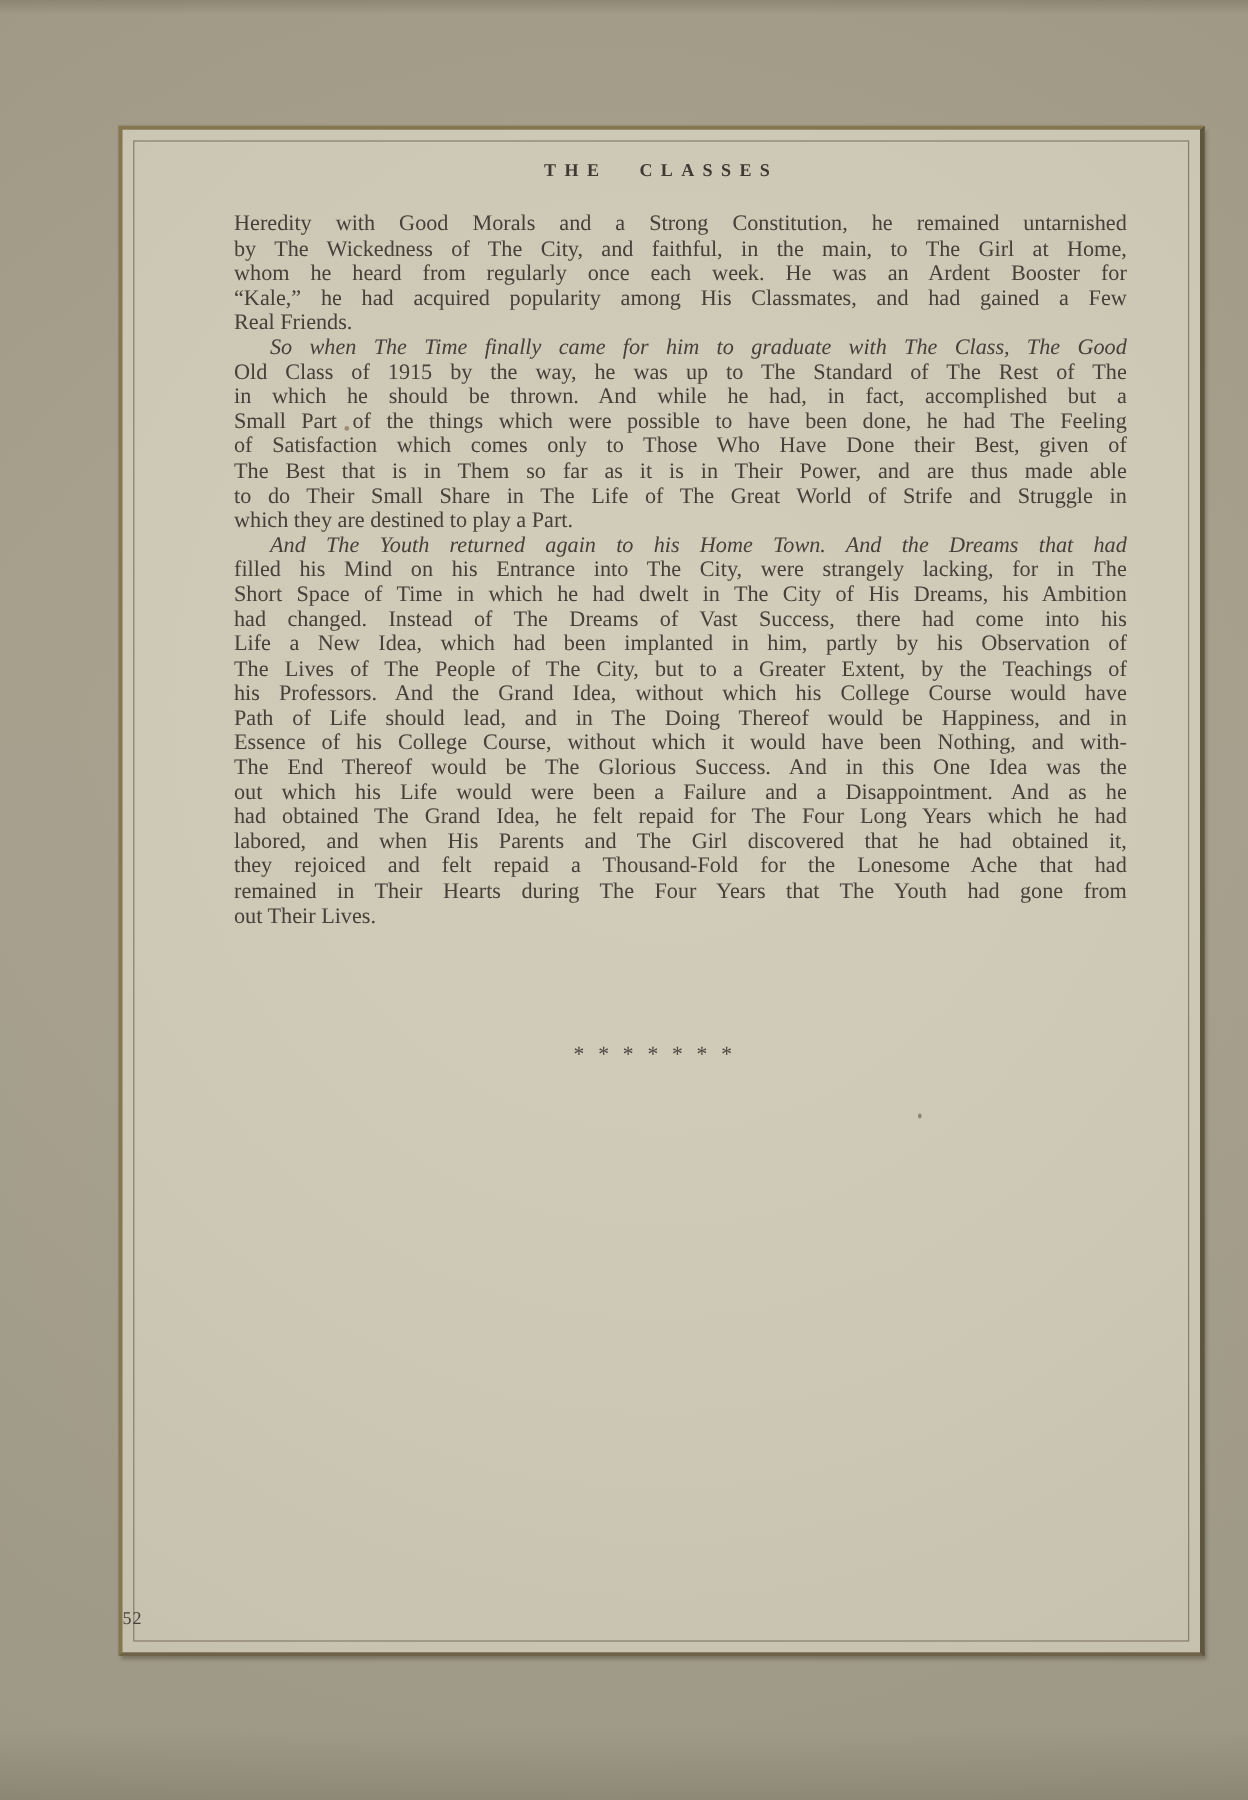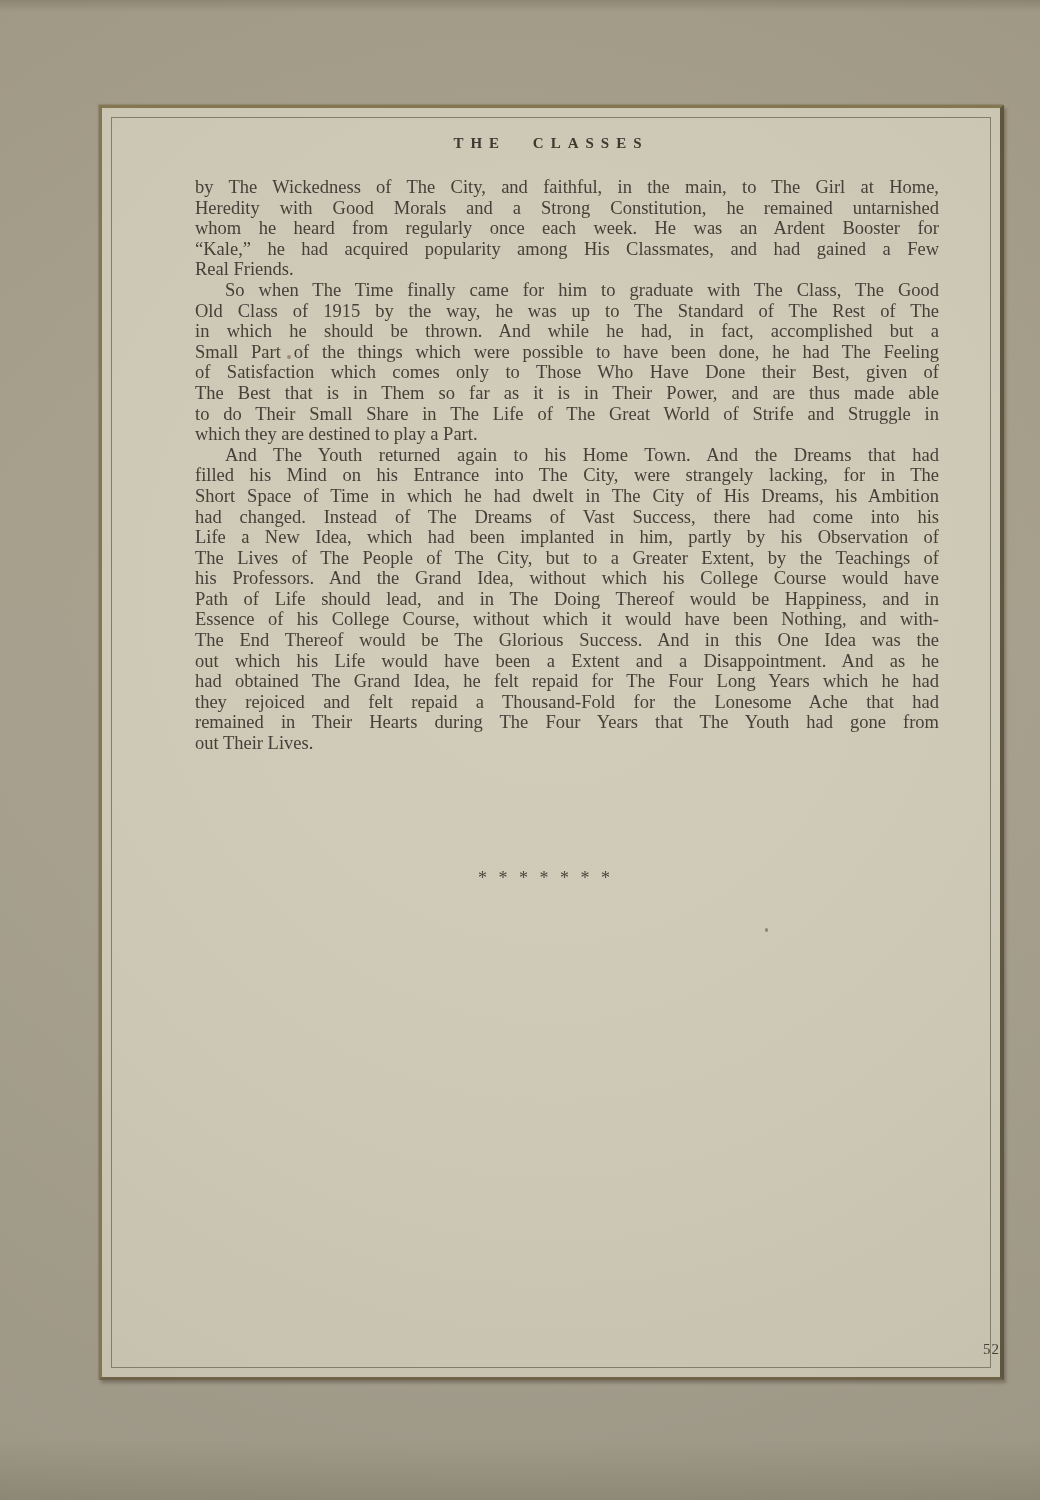--- a/index.html
+++ b/index.html
@@ -49,57 +49,57 @@
   .body-text {
     position: absolute;
     left: 93px; top: 69px;
     width: 744px;
     font-size: 18.5px;
     line-height: 20.6px;
     color: #454139;
   }
   .line { text-align: justify; text-align-last: justify; }
   .line.last { text-align-last: left; }
-  .line.indent { text-indent: 30px; }
+  .line.indent { text-indent: 30px; font-style: italic; }
 
   .separator {
     position: absolute;
     top: 760px; left: 0; right: 14px;
     text-align: center;
     font-size: 18px;
     word-spacing: 7px;
     color: #4a463e;
   }
 
   .page-number {
     position: absolute;
     top: 1233px; left: 0; right: 0;
-    text-align: right;
+    text-align: left;
     font-size: 15px;
     letter-spacing: 1px;
     color: #454139;
   }
 
   .speck { position: absolute; border-radius: 50%; }
   .speck-1 { left: 663px; top: 820px; width: 3px; height: 4px; background: #6f6450; opacity: .7; }
   .speck-2 { left: 185px; top: 247px; width: 4px; height: 4px; background: #7a5a42; opacity: .55; }
 </style>
 </head>
 <body>
 
 <div class="stage">
   <div class="frame">
     <div class="frame-inner"></div>
 
     <div class="running-head">THE CLASSES</div>
 
     <div class="body-text">
         <div class="paragraph">
+          <div class="line">Heredity with Good Morals and a Strong Constitution, he remained untarnished</div>
           <div class="line">by The Wickedness of The City, and faithful, in the main, to The Girl at Home,</div>
-          <div class="line">Heredity with Good Morals and a Strong Constitution, he remained untarnished</div>
           <div class="line">whom he heard from regularly once each week. He was an Ardent Booster for</div>
           <div class="line">“Kale,” he had acquired popularity among His Classmates, and had gained a Few</div>
           <div class="line last">Real Friends.</div>
         </div>
         <div class="paragraph">
           <div class="line indent">So when The Time finally came for him to graduate with The Class, The Good</div>
           <div class="line">Old Class of 1915 by the way, he was up to The Standard of The Rest of The</div>
           <div class="line">in which he should be thrown. And while he had, in fact, accomplished but a</div>
           <div class="line">Small Part of the things which were possible to have been done, he had The Feeling</div>
           <div class="line">of Satisfaction which comes only to Those Who Have Done their Best, given of</div>
@@ -111,22 +111,23 @@
           <div class="line indent">And The Youth returned again to his Home Town. And the Dreams that had</div>
           <div class="line">filled his Mind on his Entrance into The City, were strangely lacking, for in The</div>
           <div class="line">Short Space of Time in which he had dwelt in The City of His Dreams, his Ambition</div>
           <div class="line">had changed. Instead of The Dreams of Vast Success, there had come into his</div>
           <div class="line">Life a New Idea, which had been implanted in him, partly by his Observation of</div>
           <div class="line">The Lives of The People of The City, but to a Greater Extent, by the Teachings of</div>
           <div class="line">his Professors. And the Grand Idea, without which his College Course would have</div>
           <div class="line">Path of Life should lead, and in The Doing Thereof would be Happiness, and in</div>
           <div class="line">Essence of his College Course, without which it would have been Nothing, and with-</div>
           <div class="line">The End Thereof would be The Glorious Success. And in this One Idea was the</div>
-          <div class="line">out which his Life would have been a Extent and a Disappointment. And as he</div>
+          <div class="line">out which his Life would were been a Failure and a Disappointment. And as he</div>
           <div class="line">had obtained The Grand Idea, he felt repaid for The Four Long Years which he had</div>
+          <div class="line">labored, and when His Parents and The Girl discovered that he had obtained it,</div>
           <div class="line">they rejoiced and felt repaid a Thousand-Fold for the Lonesome Ache that had</div>
           <div class="line">remained in Their Hearts during The Four Years that The Youth had gone from</div>
           <div class="line last">out Their Lives.</div>
         </div>
       </div>
 
     <div class="separator">* * * * * * *</div>
 
     <div class="page-number">52</div>
 

